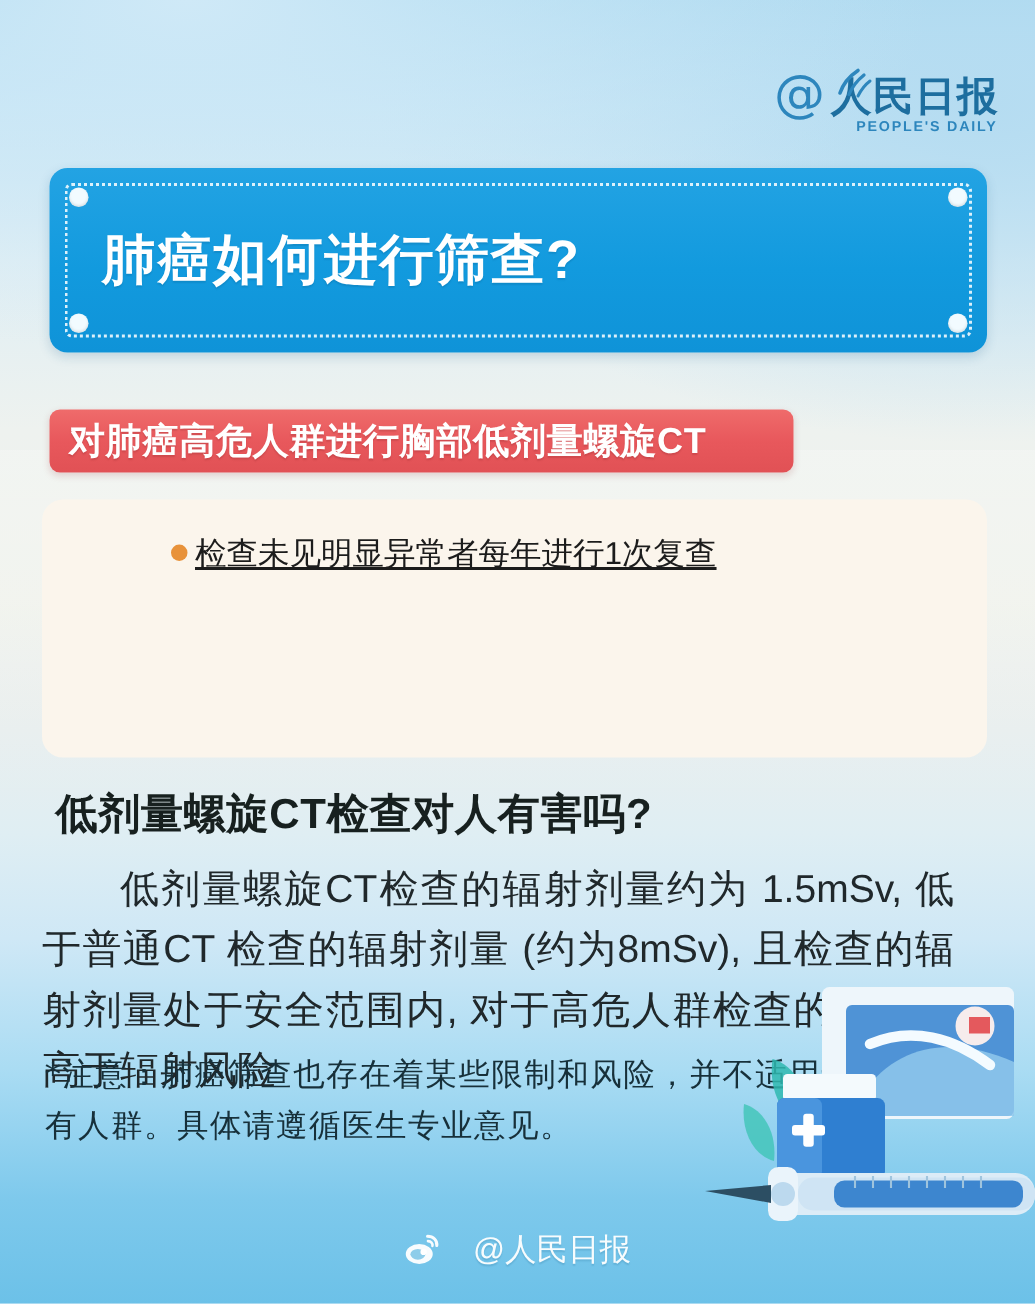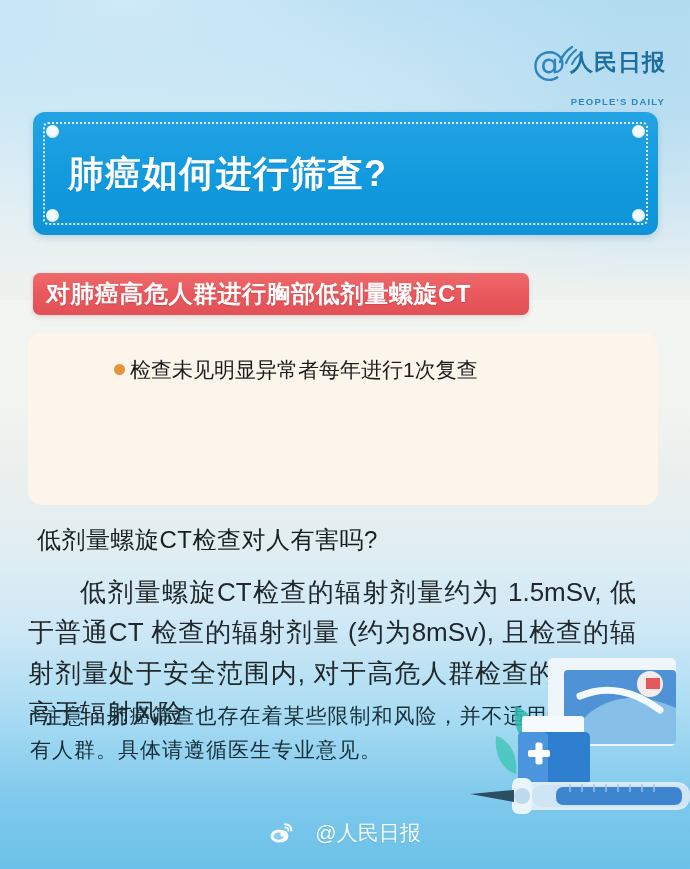--- a/index.html
+++ b/index.html
@@ -37,25 +37,25 @@
     position:absolute;right:24px;top:48px;
     display:flex;flex-direction:column;align-items:flex-end;
     color:#1b6fa8;
   }
   .logo-row{display:flex;align-items:flex-end;gap:4px;}
   .logo-at{
     font-size:34px;line-height:30px;font-weight:400;color:#2d86bd;
     font-family:"DejaVu Sans",sans-serif;
   }
   .logo-cn{
-    font-size:23px;line-height:28px;font-weight:700;letter-spacing:1px;color:#1d6e9f;font-family:Liberation Mono, monospace;
+    font-size:27px;line-height:28px;font-weight:700;letter-spacing:1px;color:#1d6e9f;
   }
   .logo-en{
     font-size:9.5px;letter-spacing:1.2px;font-weight:700;color:#2d86bd;
-    margin-top:18px;margin-right:1px;
+    margin-top:1px;margin-right:1px;
   }
   .logo-wave{position:absolute;right:84px;top:-4px;}
 
   
   .title-banner{
     position:absolute;left:33px;top:112px;width:625px;height:123px;
     background:linear-gradient(180deg,#23a3e3 0%,#129ade 55%,#0f93d8 100%);
     border-radius:12px;
     box-shadow:0 3px 7px rgba(20,90,140,0.18);
   }
@@ -105,26 +105,26 @@
   .bullet-line{
     position:relative;padding-left:0;margin:0 0 8px 0;text-indent:0;
   }
   .bullet-line .btext{display:inline;}
   .dot{
     display:inline-block;width:11px;height:11px;border-radius:50%;
     background:#e8923a;margin-right:5px;vertical-align:2px;
     margin-left:60px;
   }
   .bullet-wrap{padding-left:26px;padding-right:10px;}
-  .bullet-1{margin-bottom:2px;}
+  .bullet-1{margin-bottom:2px;text-decoration:underline;}
 
   
   .sec-heading{
     position:absolute;left:37px;top:524px;
-    font-size:24px;font-weight:400;color:#17201f;letter-spacing:0.5px;
+    font-size:28px;font-weight:700;color:#17201f;letter-spacing:0.5px;
     white-space:nowrap;
   }
 
   
   .para{
     position:absolute;left:28px;top:572px;width:608px;
     font-size:26px;line-height:1.55;color:#20282b;
     text-align:justify;text-indent:2em;
   }
 

